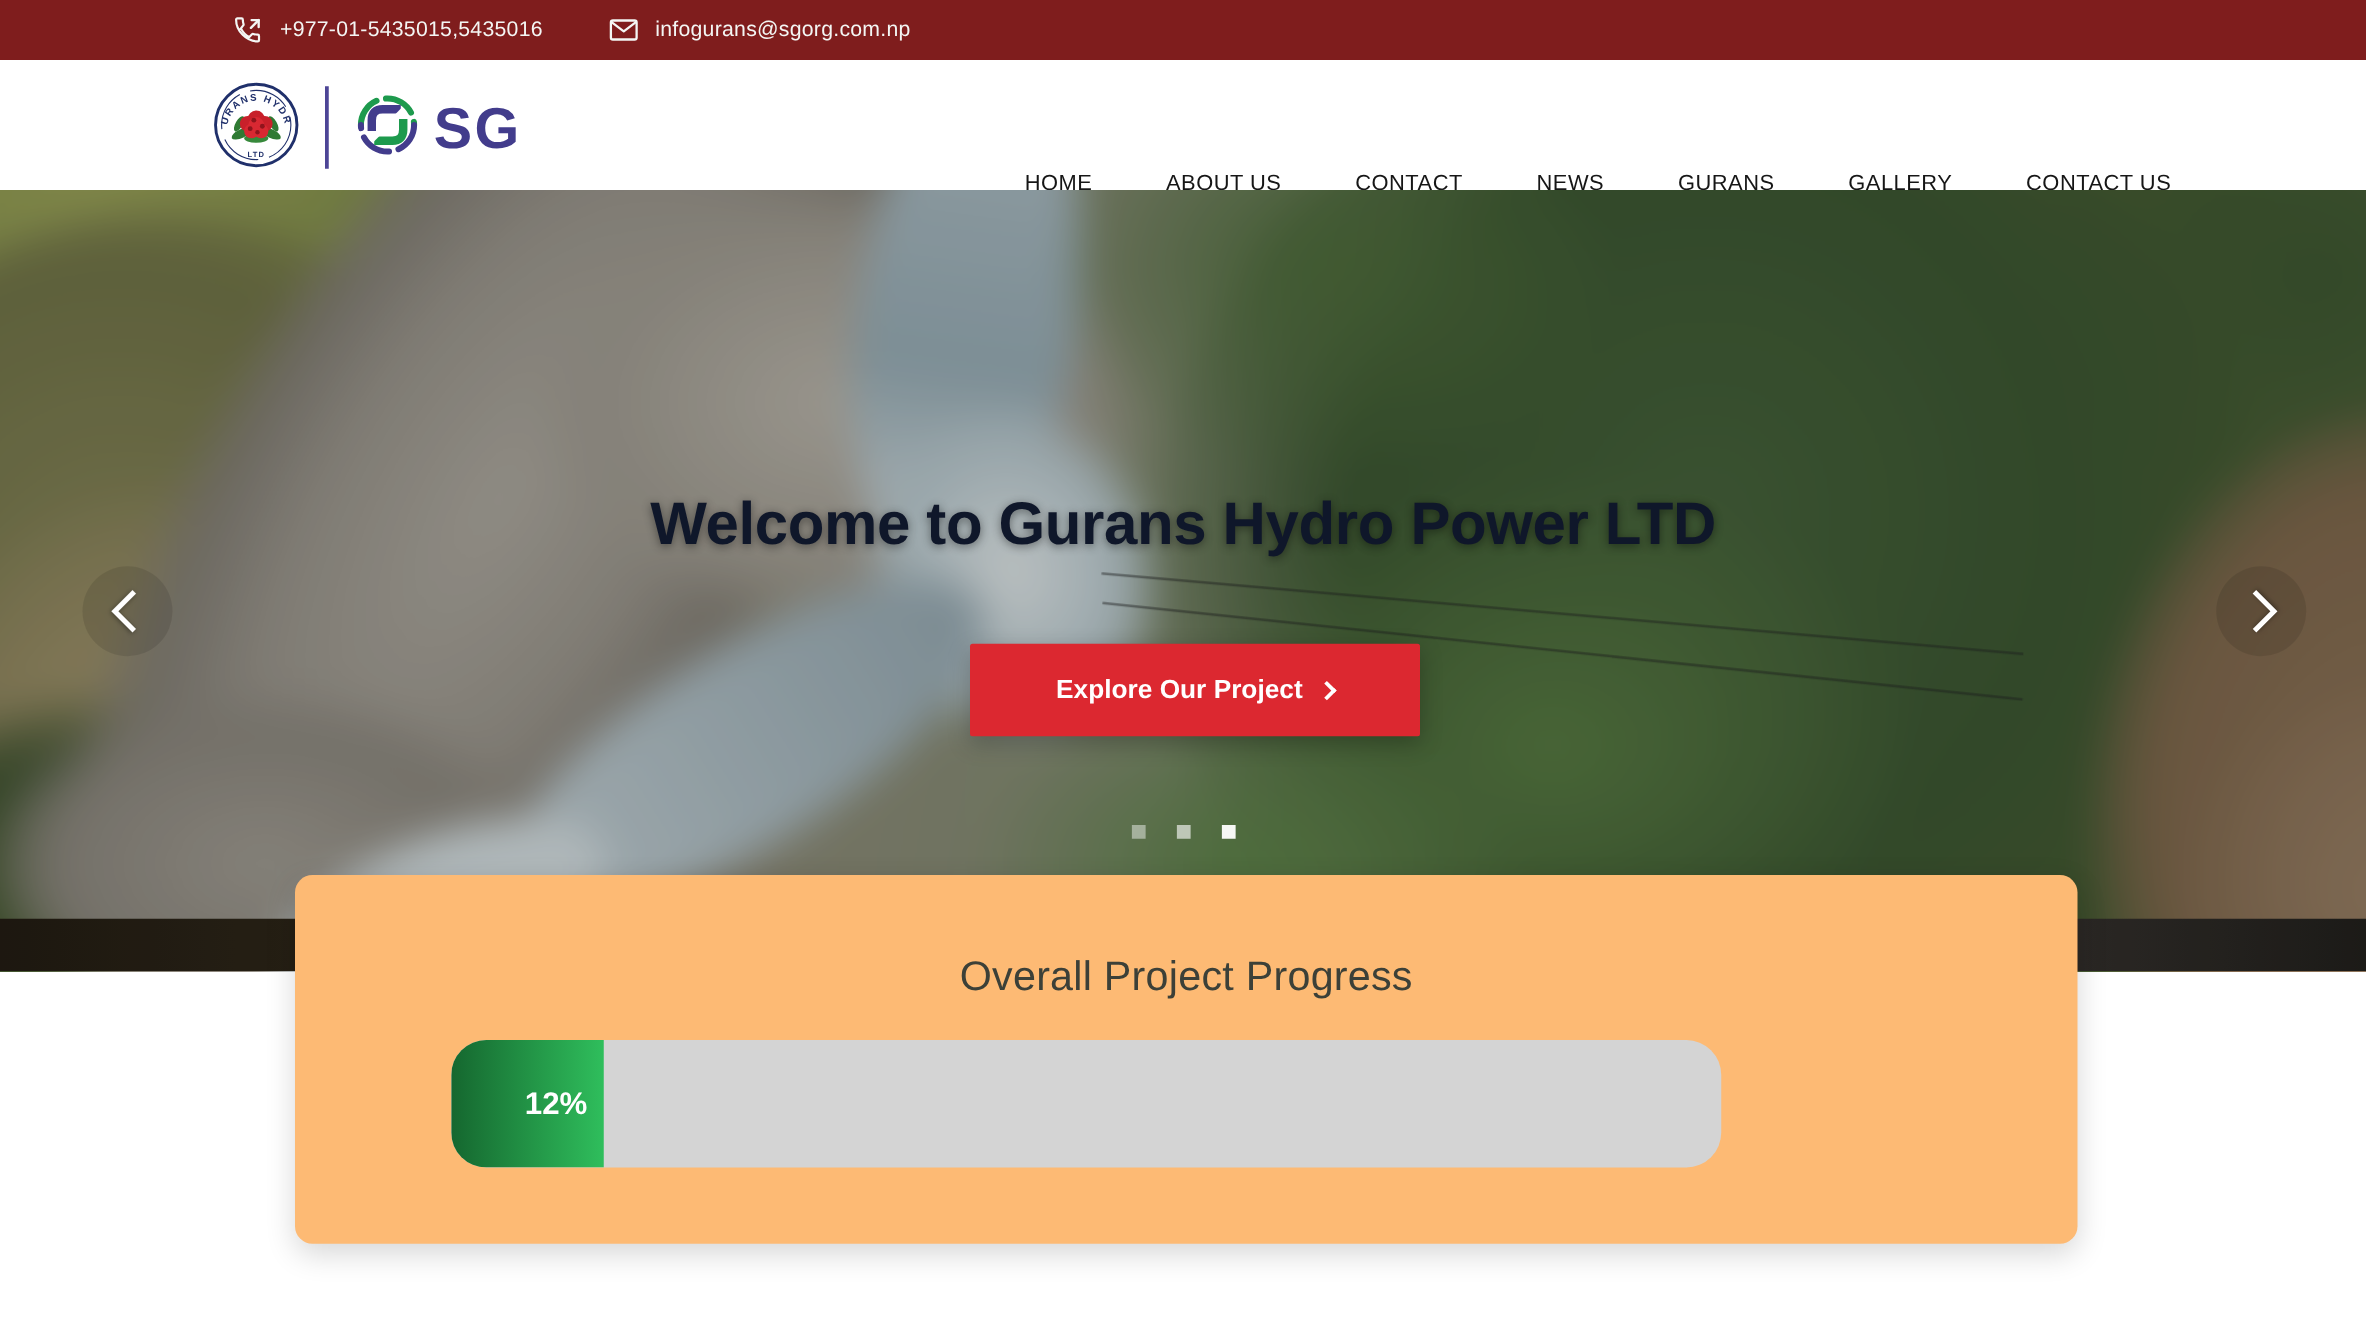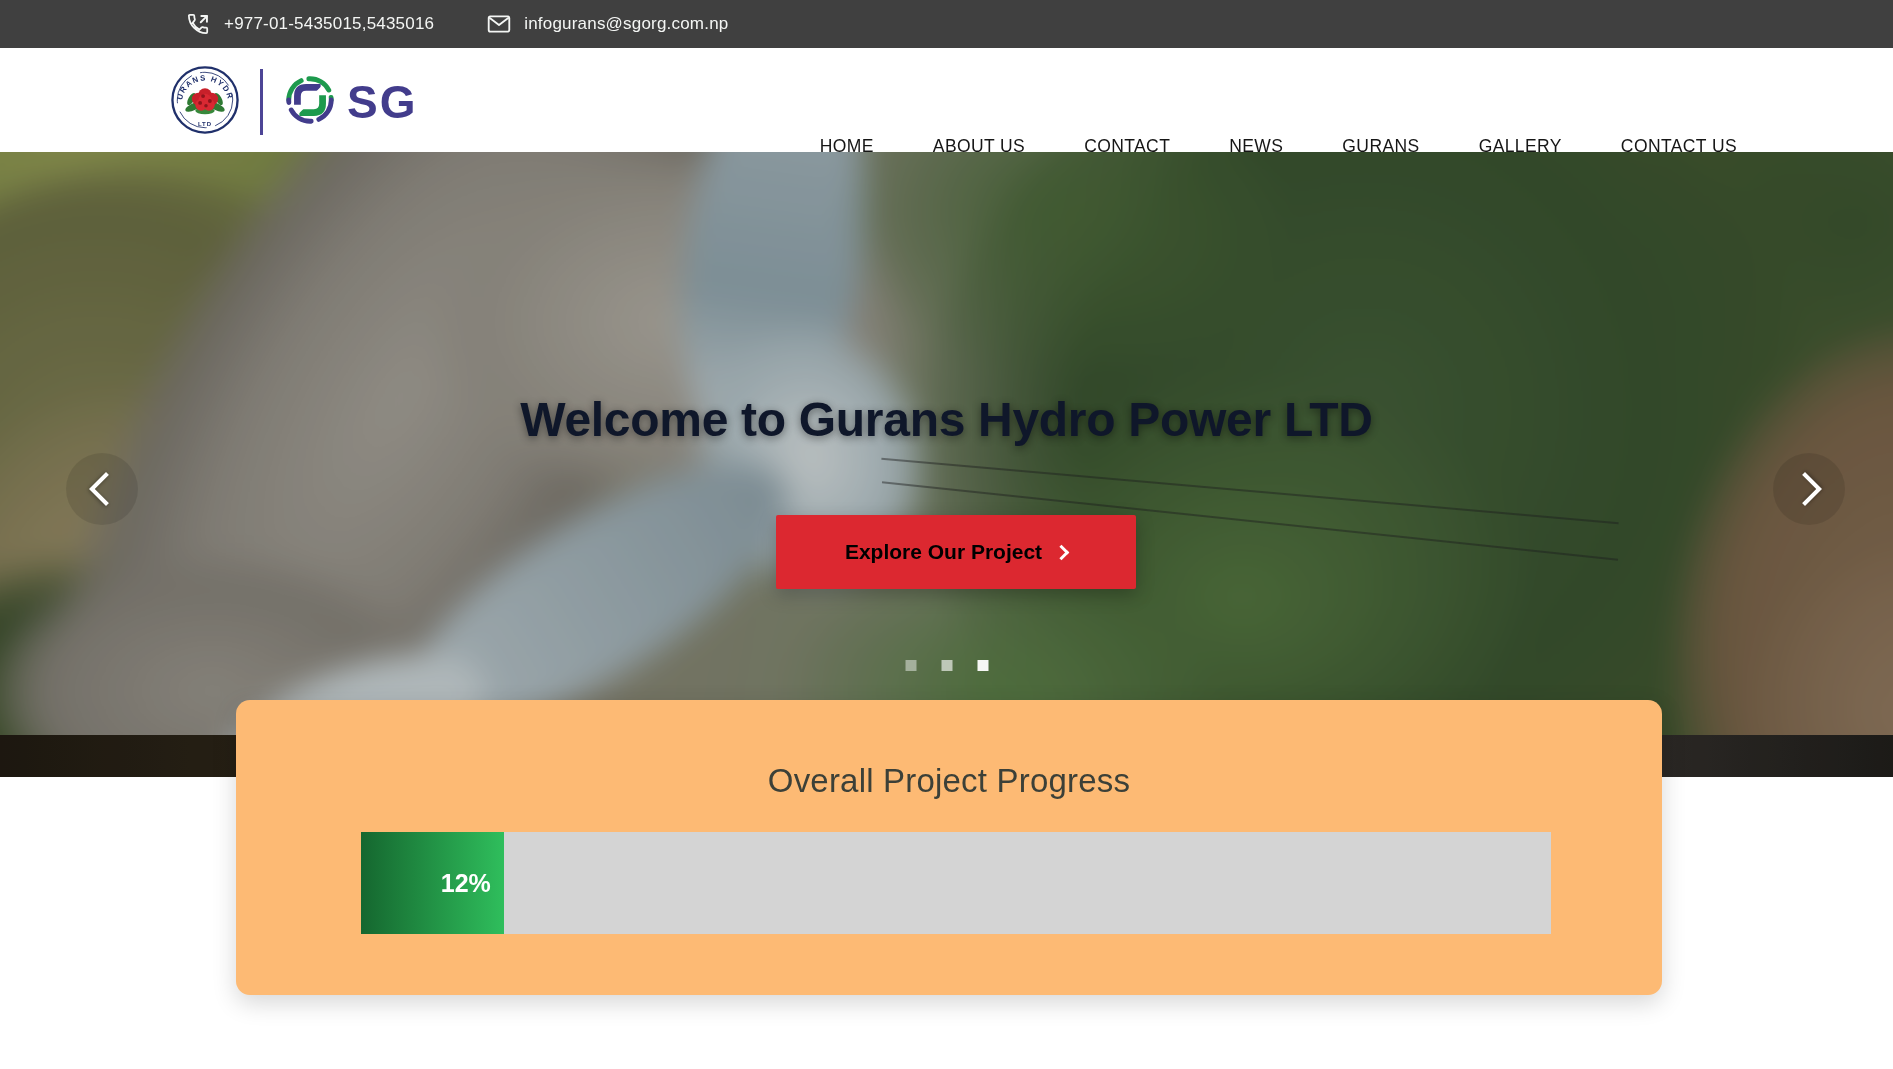--- a/index.html
+++ b/index.html
@@ -2,21 +2,21 @@
 <html><head>
 <meta charset="utf-8">
 <style>
   * { margin:0; padding:0; box-sizing:border-box; }
   html,body { width:1893px; height:1069px; overflow:hidden; background:#ffffff;
               font-family:"Liberation Sans", sans-serif; }
   .page { position:relative; width:1893px; height:1069px; background:#fff; }
 
   
   .topbar { position:absolute; left:0; top:0; width:100%; height:48px;
-            background:#404040; display:flex; align-items:center; }
+            background:#7f1d1d; display:flex; align-items:center; }
   .topbar-item { display:flex; align-items:center; gap:12px; color:#f4f6f4;
                  font-size:17px; font-weight:500; letter-spacing:.2px; cursor:pointer; text-decoration:none; }
   .topbar-item.phone { margin-left:185px; }
   .topbar-item.email { margin-left:52px; }
   .topbar-item svg { display:block; }
 
   
   .navbar { position:absolute; left:0; top:52px; width:100%; height:100px;
             background:#ffffff; display:flex; align-items:center; }
   .brand { display:flex; align-items:center; margin-left:170px; cursor:pointer; }
@@ -82,21 +82,21 @@
   .hero-band { position:absolute; left:0; bottom:0; width:100%; height:42px; z-index:2;
             background:linear-gradient(90deg,#241c12 0%,#3f3420 30%,#6b5530 55%,#7b6238 70%,#35302c 88%,#23201c 100%); }
   .hero-overlay { position:absolute; inset:0; background:rgba(5,8,8,.22); z-index:3; }
 
   .hero-title { position:absolute; left:0; top:240px; width:100%; text-align:center; z-index:4;
             color:#0f172a; font-size:48px; font-weight:700; letter-spacing:-.3px;
             text-shadow:0 2px 8px rgba(0,0,0,.45); }
   .hero-cta { position:absolute; left:776px; top:363px; width:360px; height:74px; z-index:4;
             background:#dc2830; border:none; border-radius:2px; cursor:pointer;
             display:flex; align-items:center; justify-content:center; gap:14px;
-            color:#000000; font-size:21px; font-weight:600; font-family:inherit;
+            color:#ffffff; font-size:21px; font-weight:600; font-family:inherit;
             box-shadow:0 6px 18px rgba(0,0,0,.25); }
   .chev-right-sm { width:11px; height:11px; border-top:3px solid #fff; border-right:3px solid #fff;
             transform:rotate(45deg); margin-top:1px; }
 
   .carousel-arrow { position:absolute; top:301px; width:72px; height:72px; border-radius:50%;
             background:rgba(0,0,0,.10); z-index:5; cursor:pointer; border:none;
             display:flex; align-items:center; justify-content:center; }
   .carousel-arrow.prev { left:66px; }
   .carousel-arrow.next { right:48px; }
   .chev { width:24px; height:24px; border-left:4px solid #fff; border-bottom:4px solid #fff;
@@ -110,22 +110,22 @@
   .carousel-dot.d1 { opacity:.45; }
   .carousel-dot.d2 { opacity:.62; }
   .carousel-dot.active { opacity:.95; }
 
   
   .progress-card { position:absolute; left:236px; top:700px; width:1426px; height:295px;
             background:#fdba74; border-radius:14px; z-index:6;
             box-shadow:0 8px 24px rgba(0,0,0,.16); }
   .progress-heading { padding-top:62px; text-align:center; color:#3c4038;
             font-size:33px; font-weight:400; letter-spacing:.2px; }
-  .progress-track { position:absolute; left:125px; top:132px; width:1190px; height:102px;
-            background:#d4d4d4; overflow:hidden; }
+  .progress-track { position:absolute; left:125px; top:132px; width:1016px; height:102px;
+            background:#d4d4d4; overflow:hidden;border-radius:28px; }
   .progress-fill { height:100%; width:12%;
             background:linear-gradient(90deg,#15672f 0%,#2fbe5c 100%);
             display:flex; align-items:center; justify-content:flex-end; padding-right:13px; }
   .progress-percent { color:#ffffff; font-size:25px; font-weight:700; }
 </style>
 </head>
 <body>
 
 <div class="page">
 

